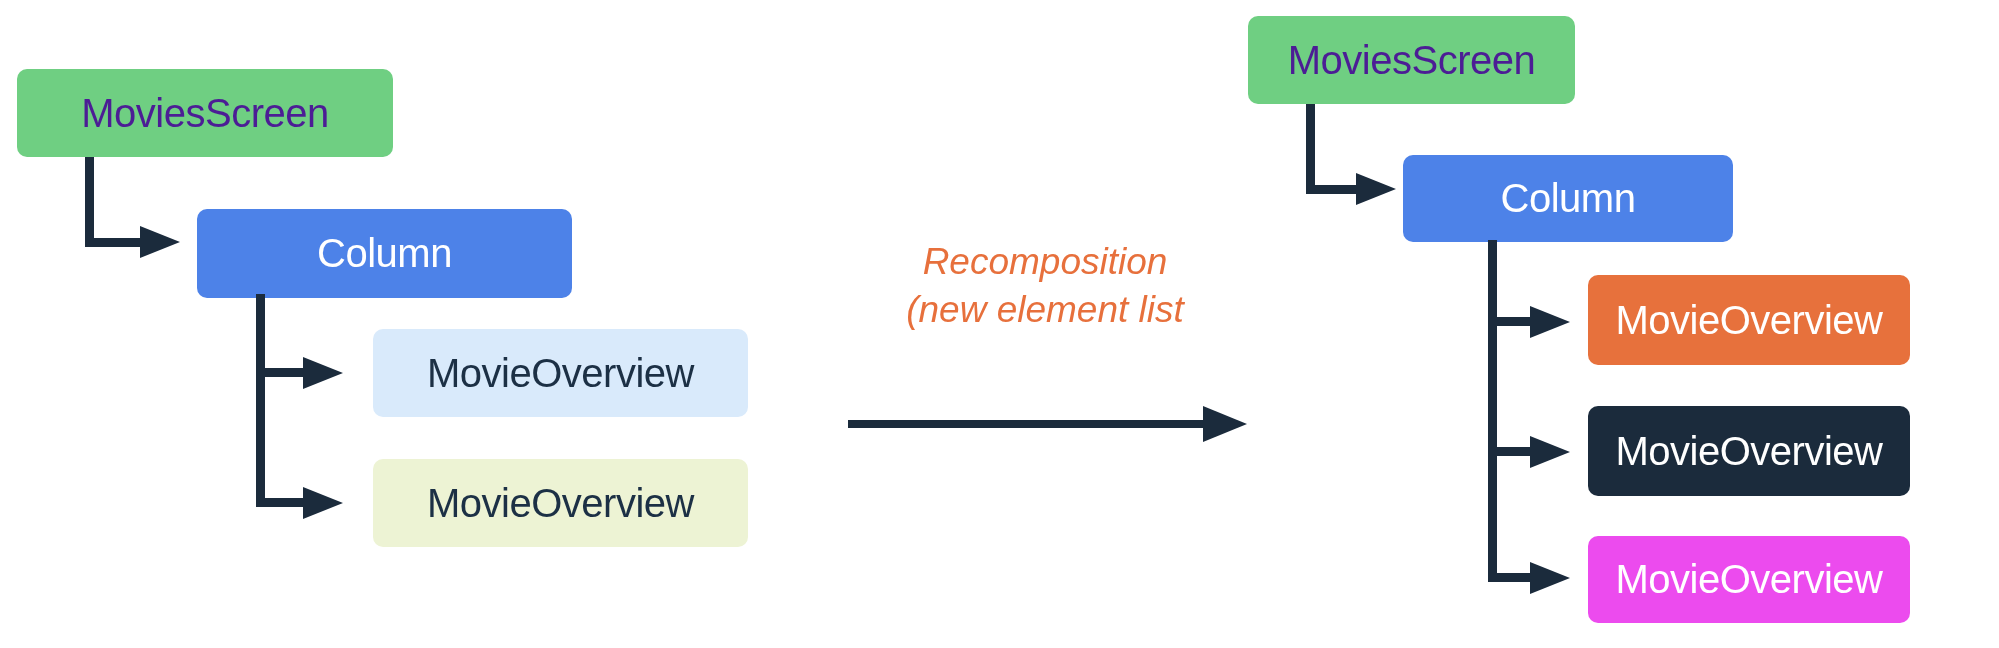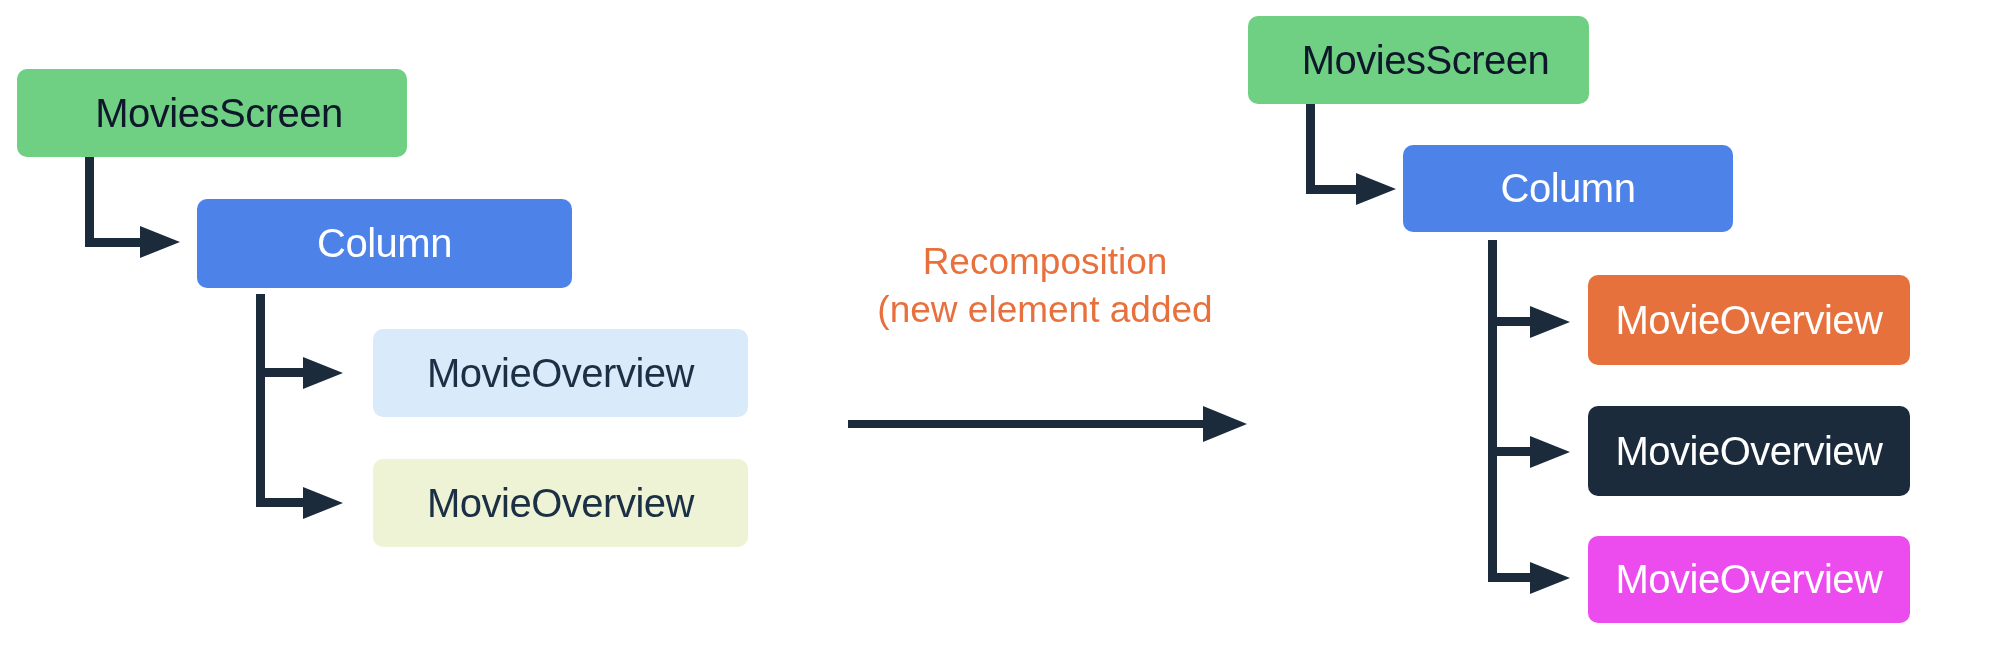--- a/index.html
+++ b/index.html
@@ -18,22 +18,22 @@
   .node {
     position: absolute;
     display: flex;
     align-items: center;
     justify-content: center;
     border-radius: 10px;
     font-size: 40px;
     letter-spacing: -0.5px;
     white-space: nowrap;
   }
-  .node.green   { background: #6FCF82; color: #0f172a; padding-left: 14px; }
-  .node.blue    { background: #4D82E8; color: #ffffff; }
+  .node.green   { background: #6FCF82; color: #4c1d95; }
+  .node.blue    { background: #4D82E8; color: #ffffff; margin-top: 10px; }
   .node.lblue   { background: #D9EAFB; color: #1C3045; }
   .node.lyellow { background: #EDF3D4; color: #1C3045; }
   .node.orange  { background: #E7713C; color: #ffffff; }
   .node.navy    { background: #1B2B3C; color: #ffffff; }
   .node.magenta { background: #EC4BEE; color: #ffffff; }
 
   .seg {
     position: absolute;
     background: #1B2B3C;
   }
@@ -57,21 +57,21 @@
     position: absolute;
     left: 810px;
     top: 238px;
     width: 470px;
     text-align: center;
     color: #E7703C;
     font-size: 37px;
     font-weight: 500;
     line-height: 48px;
   }
-  .caption div { white-space: nowrap; }
+  .caption div { white-space: nowrap; font-style: italic; }
 </style>
 </head>
 <body>
 
 <div class="canvas">
 
   <div class="node green" style="left:17px; top:69px; width:376px; height:88px;">MoviesScreen</div>
 
   <div class="seg" style="left:85px; top:157px; width:9px; height:90px;"></div>
   <div class="seg" style="left:85px; top:238px; width:55px; height:9px;"></div>
@@ -84,21 +84,21 @@
   <div class="seg" style="left:256px; top:368px; width:47px; height:9px;"></div>
   <div class="head-right" style="left:303px; top:357px;"></div>
   <div class="node lblue" style="left:373px; top:329px; width:375px; height:88px;">MovieOverview</div>
 
   <div class="seg" style="left:256px; top:498px; width:47px; height:9px;"></div>
   <div class="head-right" style="left:303px; top:487px;"></div>
   <div class="node lyellow" style="left:373px; top:459px; width:375px; height:88px;">MovieOverview</div>
 
   <div class="caption">
     <div>Recomposition</div>
-    <div>(new element added</div>
+    <div>(new element list</div>
   </div>
 
   <div class="seg" style="left:848px; top:420px; width:358px; height:8px;"></div>
   <div class="big-head" style="left:1203px; top:406px;"></div>
 
   <div class="node green" style="left:1248px; top:16px; width:327px; height:88px;">MoviesScreen</div>
 
   <div class="seg" style="left:1306px; top:104px; width:9px; height:90px;"></div>
   <div class="seg" style="left:1306px; top:185px; width:50px; height:9px;"></div>
   <div class="head-right" style="left:1356px; top:173px;"></div>

